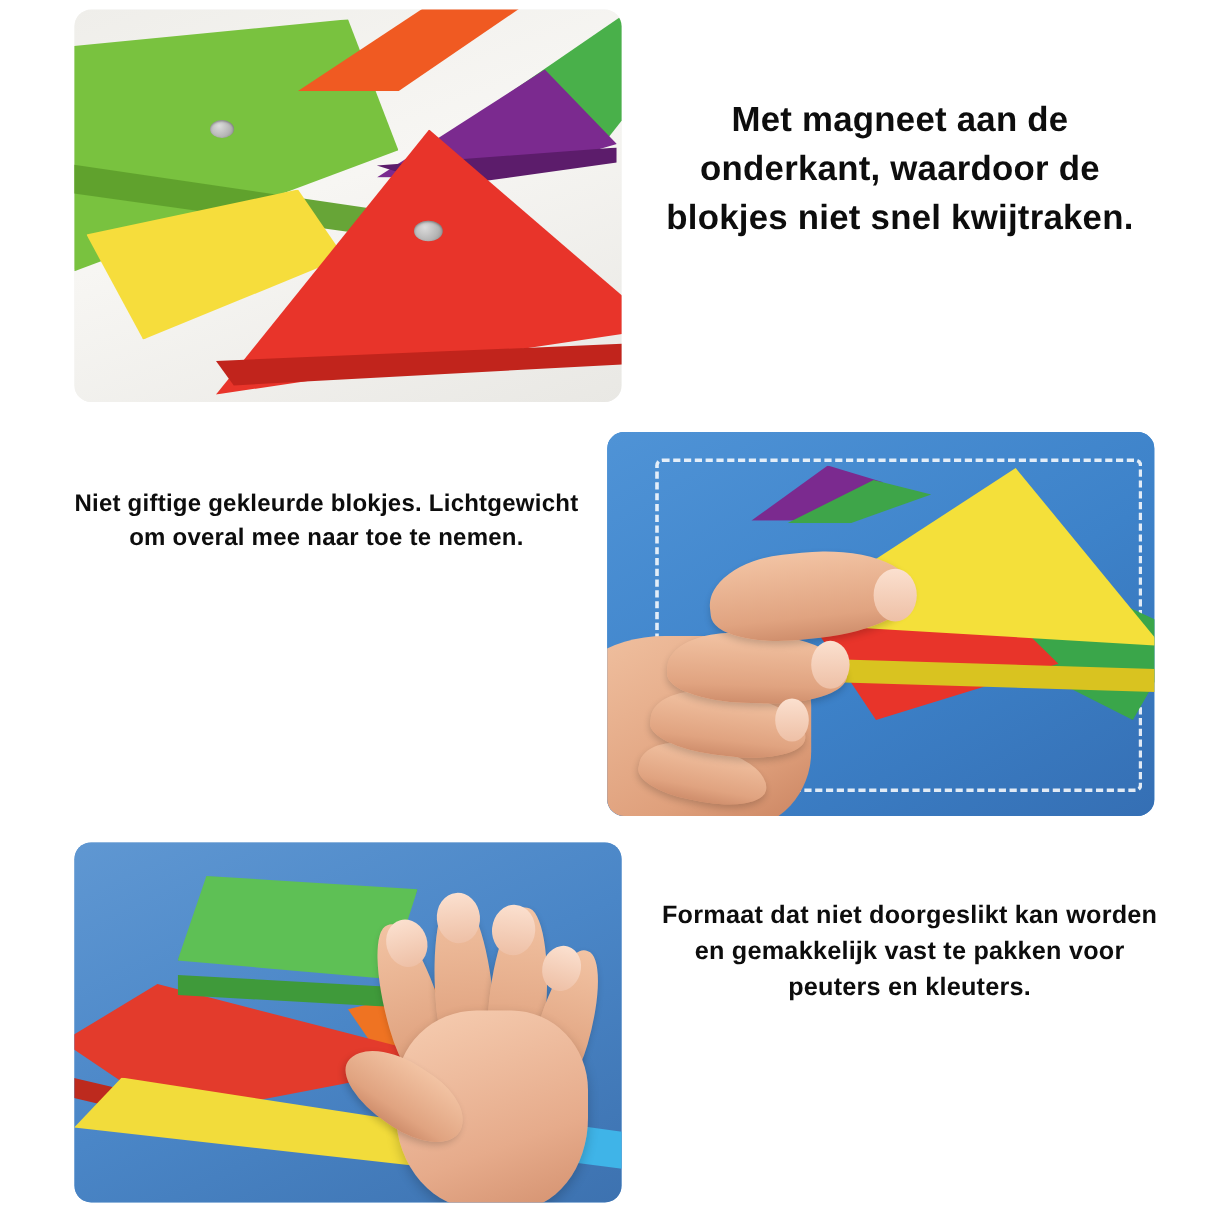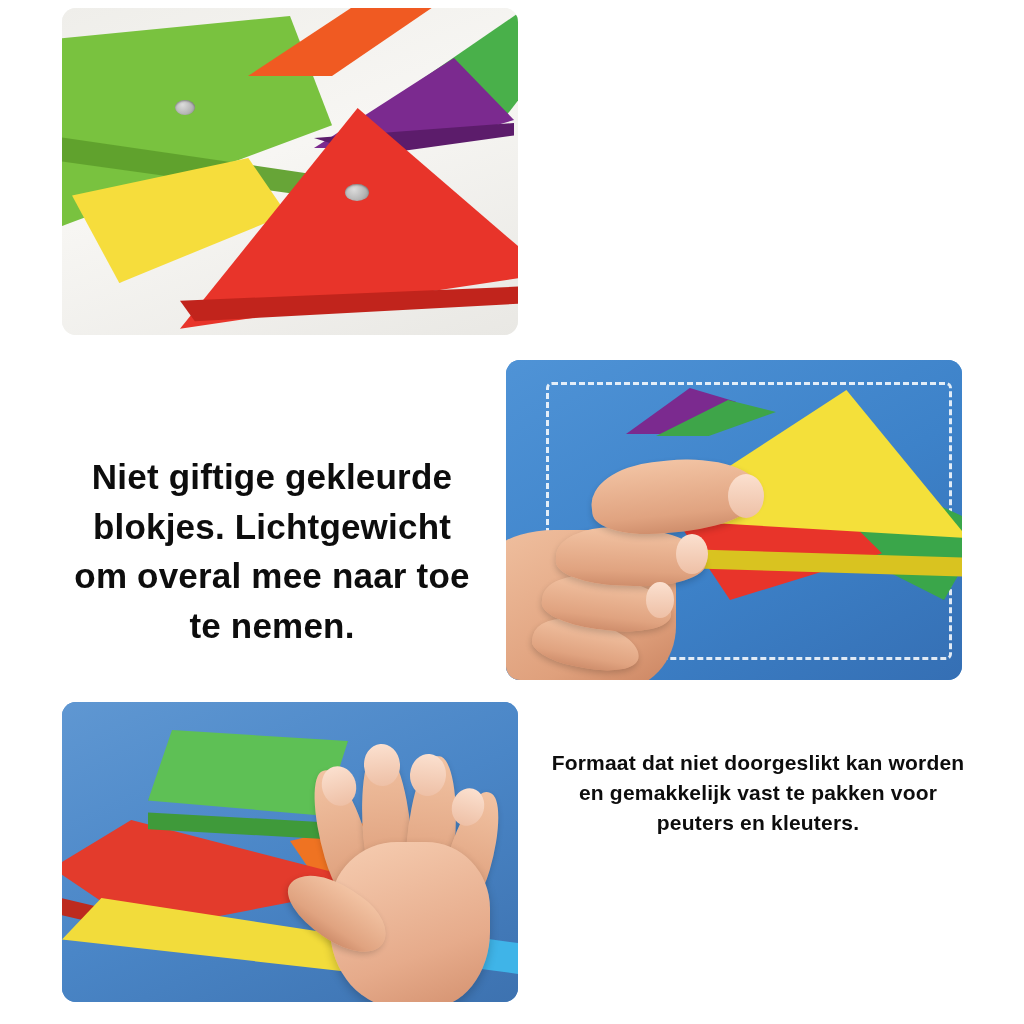--- a/index.html
+++ b/index.html
@@ -187,21 +187,21 @@
   .nail {
     position: absolute;
     background: linear-gradient(180deg,#fbe0cf 0%,#eec0a6 100%);
     border-radius: 50%;
   }
   #p2-nail1 { left: 232px; top: 4px; width: 36px; height: 44px; }
   #p2-nail2 { left: 180px; top: 64px; width: 32px; height: 40px; }
   #p2-nail3 { left: 150px; top: 112px; width: 28px; height: 36px; }
 
   
-  #caption2 { left: 62px; top: 452px; width: 420px; font-size: 35px; }
+  #caption2 { left: 62px; top: 406px; width: 420px; font-size: 20px; }
 
   
   #panel3 { left: 62px; top: 702px; width: 456px; height: 300px; background: #4a87c8; }
   #panel3 .bg {
     position: absolute; inset: 0;
     background: linear-gradient(155deg,#5f97d2 0%,#4a86c7 50%,#3d72b0 100%);
   }
   #p3-green {
     left: 86px; top: 28px; width: 200px; height: 110px;
     background: #5ec055;
@@ -276,20 +276,21 @@
       <div class="shape" id="p1-yellow"></div>
       <div class="shape" id="p1-purple"></div>
       <div class="shape" id="p1-purple-edge"></div>
       <div class="shape" id="p1-red"></div>
       <div class="shape" id="p1-red-side"></div>
       <div class="magnet" id="p1-magnet-green"></div>
       <div class="magnet" id="p1-magnet-red"></div>
     </div>
   </div>
 
+  <div class="caption" id="caption1">Met magneet aan de onderkant, waardoor de blokjes niet snel kwijtraken.</div>
 
   <div class="photo" id="panel2">
     <div class="scene">
       <div class="bg"></div>
       <div id="p2-board"></div>
       <div class="shape" id="p2-purple"></div>
       <div class="shape" id="p2-green-back"></div>
       <div class="shape" id="p2-green"></div>
       <div class="shape" id="p2-red"></div>
       <div class="shape" id="p2-yellow"></div>

